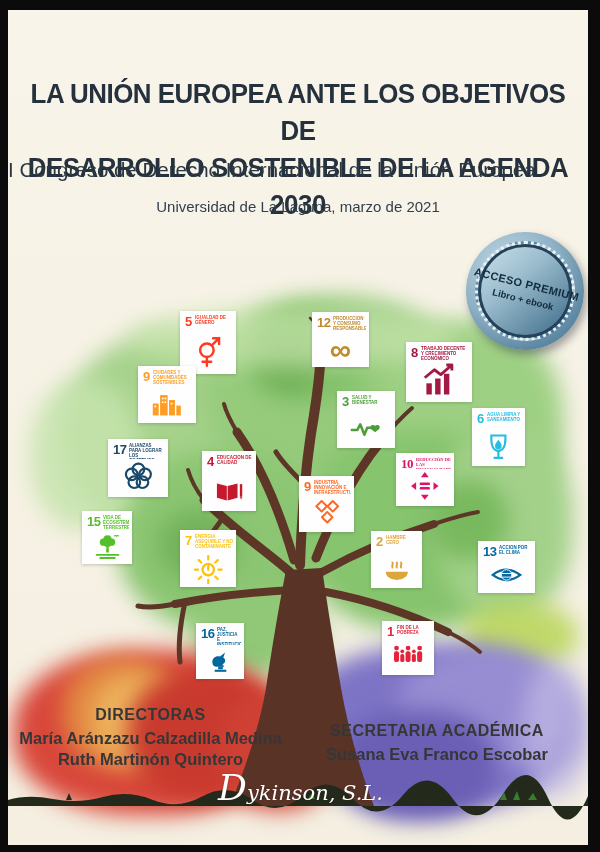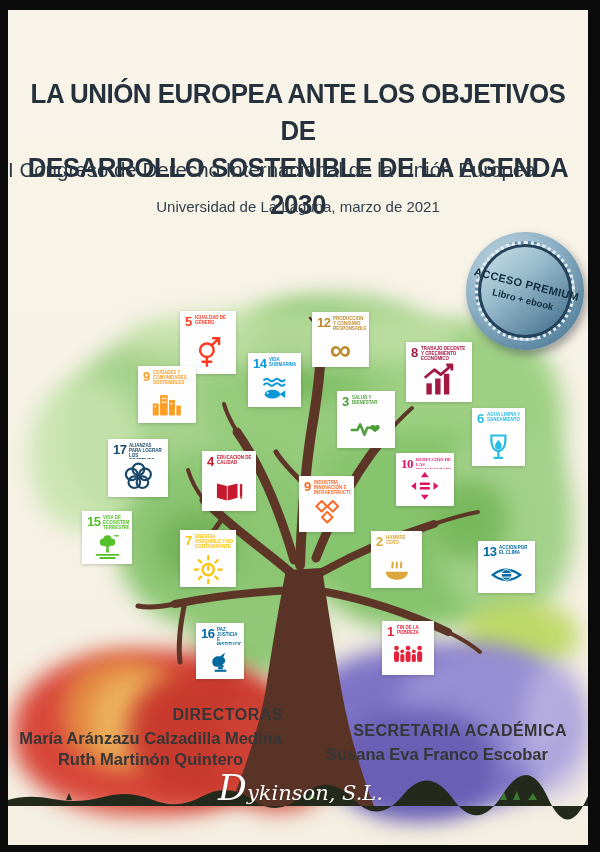--- a/index.html
+++ b/index.html
@@ -81,21 +81,21 @@
   .s12{left:304px;top:302px;width:57px;height:55px;}
   .s13{left:470px;top:531px;width:57px;height:52px;}
   .s14{left:240px;top:343px;width:53px;height:54px;}
   .s15{left:74px;top:501px;width:50px;height:53px;}
   .s16{left:188px;top:613px;width:48px;height:56px;}
   .s17{left:100px;top:429px;width:60px;height:58px;}
   
   .credits{position:absolute;z-index:5;text-align:center;color:#363636;font-weight:700;}
   .credits-left{left:10px;top:696px;width:265px;}
   .credits-right{left:299px;top:712px;width:260px;}
-  .cred-head{font-size:16px;letter-spacing:.5px;margin-bottom:4px;text-align:right;}
+  .cred-head{font-size:16px;letter-spacing:.5px;margin-bottom:4px;}
   .cred-name{font-size:16.5px;line-height:21px;}
   
   .dykinson{position:absolute;left:180px;top:768px;width:225px;text-align:center;z-index:5;
      font-family:"DejaVu Serif",serif;font-style:italic;font-size:21px;color:#ffffff;
      text-shadow:0 0 2px rgba(60,20,20,.4);}
   .dykinson::first-letter{font-size:36px;line-height:20px;}
 </style>
 </head>
 <body>
 
@@ -201,36 +201,20 @@
           <span class="sdg-num">12</span>
         <span class="sdg-title-wrap">
             <span class="sdg-title">PRODUCCIÓN Y CONSUMO RESPONSABLES</span>
           </span>
         </div>
       <div class="sdg-icon">
         <span class="icon-char">∞</span>
       </div>
     </div>
 
-    <div class="sdg s14" style="color: rgb(10, 151, 217);">
-      <div class="sdg-head">
-          <span class="sdg-num">14</span>
-        <span class="sdg-title-wrap">
-            <span class="sdg-title">VIDA SUBMARINA</span>
-          </span>
-        </div>
-      <div class="sdg-icon">
-        <svg viewBox="0 0 24 24">
-            <path d="M4,5.5 q2,-2 4,0 t4,0 t4,0 t4,0 M4,9 q2,-2 4,0 t4,0 t4,0 t4,0" stroke="currentColor" stroke-width="1.5" fill="none" stroke-linecap="round"></path>
-        <ellipse cx="10.5" cy="16.5" rx="6" ry="3.4" fill="currentColor"></ellipse>
-        <path d="M16,16.5 l4.5,-3 v6 Z" fill="currentColor"></path>
-            <circle cx="6.8" cy="15.6" r=".8" fill="#fff"></circle>
-          </svg>
-      </div>
-    </div>
 
     <div class="sdg s8" style="color: rgb(162, 25, 66);">
       <div class="sdg-head">
           <span class="sdg-num">8</span>
         <span class="sdg-title-wrap">
             <span class="sdg-title">TRABAJO DECENTE Y CRECIMIENTO ECONÓMICO</span>
           </span>
         </div>
       <div class="sdg-icon">
         <svg viewBox="0 0 24 24">

